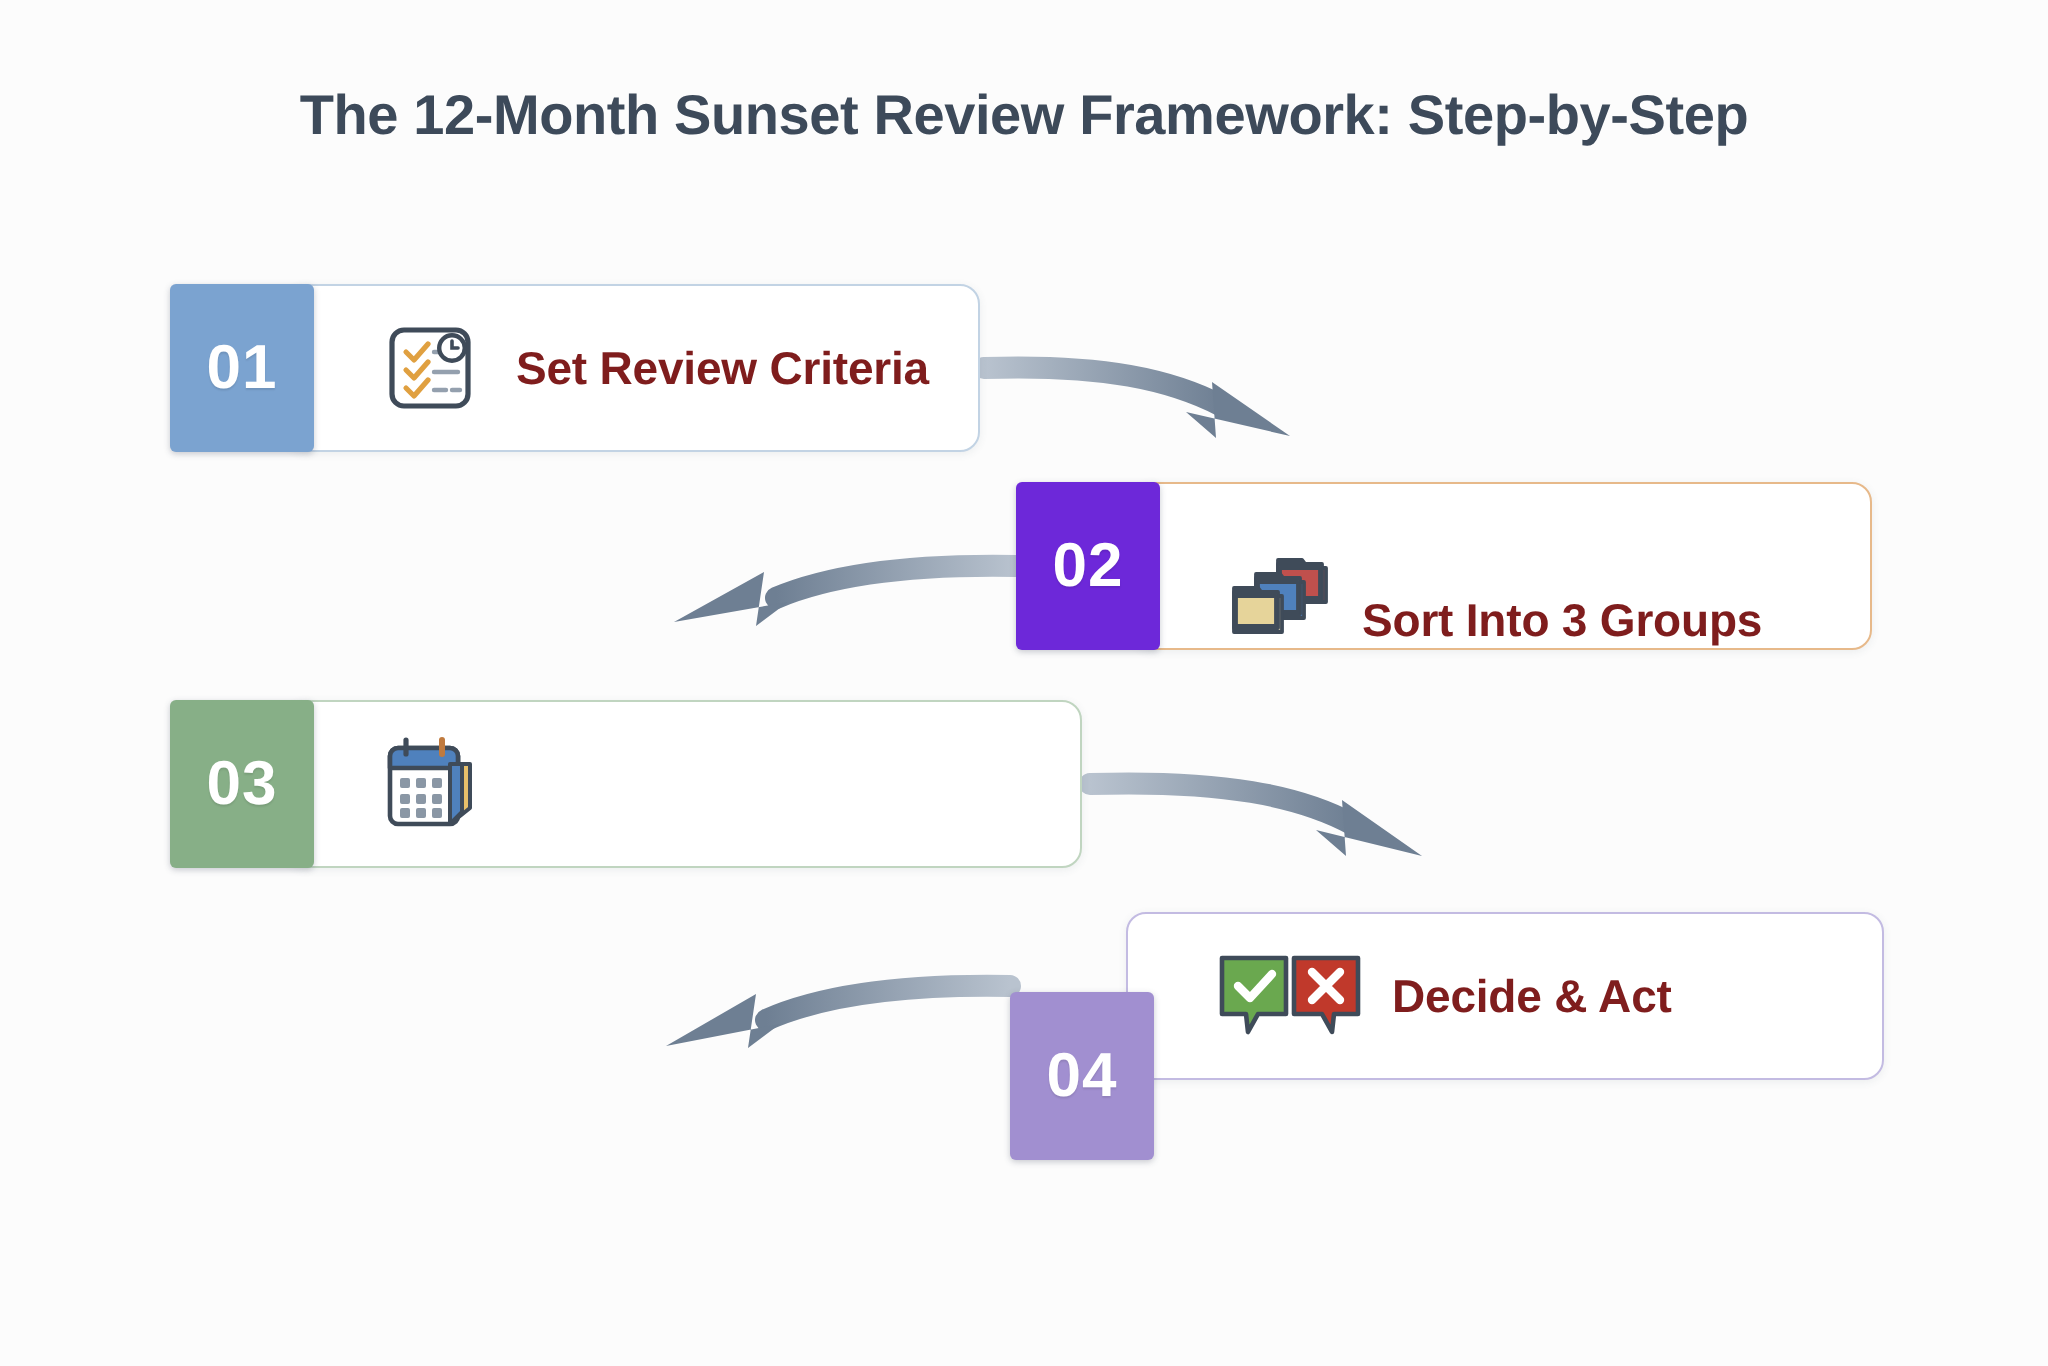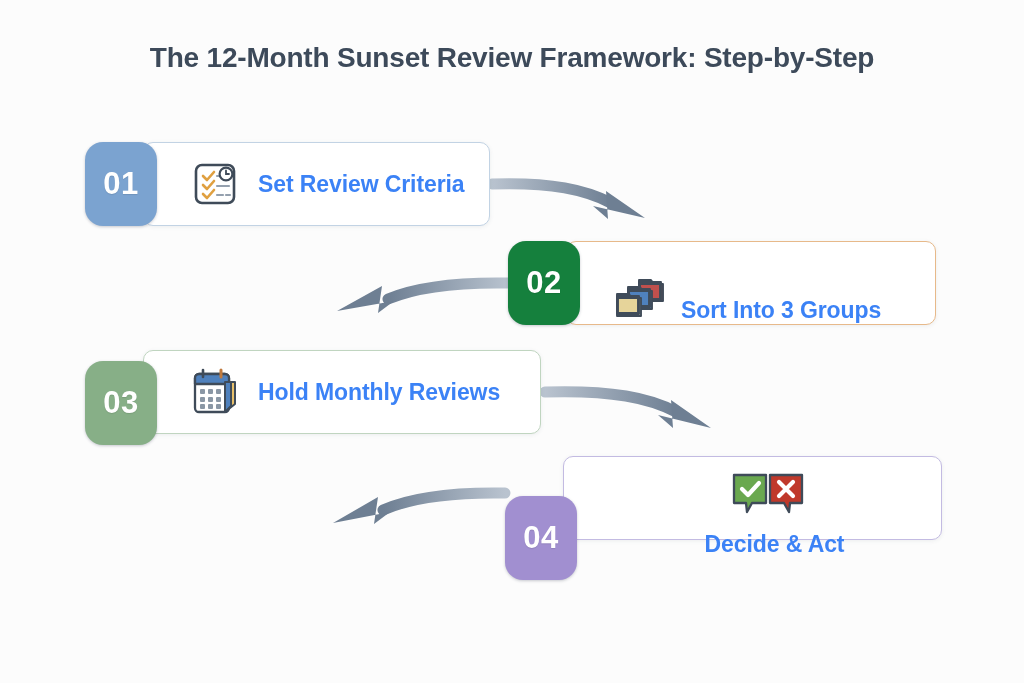--- a/index.html
+++ b/index.html
@@ -24,21 +24,21 @@
 
   
   .arrows{position:absolute;left:0;top:0;width:1024px;height:683px;pointer-events:none;}
 
   
   .step{position:absolute;height:84px;}
 
   .badge{
     position:absolute;left:0;top:0;
     width:72px;height:84px;
-    border-radius:18px;
+    border-radius:3px;
     display:flex;align-items:center;justify-content:center;
     color:#ffffff;
     font-size:31px;font-weight:bold;
     letter-spacing:0.5px;
     box-shadow:0 1px 3px rgba(60,70,90,.28);
     z-index:3;
     text-shadow:0 1px 1px rgba(0,0,0,.10);
   }
 
   .card{
@@ -57,21 +57,21 @@
   .card-icon{
     width:56px;height:56px;
     flex:0 0 56px;
     margin-right:14px;
     display:flex;align-items:center;justify-content:center;
   }
   .card-icon svg{display:block;}
 
   .card-label{
     font-size:23px;font-weight:bold;
-    color:#3b82f6;
+    color:#7f1d1d;
     letter-spacing:-0.1px;
     white-space:nowrap;
   }
 </style>
 </head>
 <body>
 
 <div id="stage">
 
   <div class="title">The 12-Month Sunset Review Framework: Step-by-Step</div>
@@ -142,21 +142,21 @@
             <path d="M15 17 h22 v18 h-22 z" fill="#ffffff"></path>
             <path d="M16 19 h20 v15 h-20 z" fill="#4f81bd"></path>
             <path d="M4 22 h12 l3 4 h9 v18 h-24 z" fill="#e6dcb8"></path>
             <path d="M4 24 h22 v18 h-22 z" fill="#fdfaf0"></path>
             <path d="M5 26 h20 v15 h-20 z" fill="#e6d49a"></path>
           </g>
         </svg>
       </div>
       <div class="card-label">Sort Into 3 Groups</div>
     </div>
-    <div class="badge" style="background:#15803d;">02</div>
+    <div class="badge" style="background:#6d28d9;">02</div>
   </div>
 
   <div class="step" style="left:85px;top:350px;width:456px;">
     <div class="card" style="width:398px;border-color:#c0d5c0;">
       <div class="card-icon">
         <svg width="50" height="48" viewBox="0 0 50 48">
           <path d="M34 14 h10 v22 l-10 8 z" fill="#e8c06a" stroke="#3f4b59" stroke-width="2" stroke-linejoin="round"></path>
           <rect x="4" y="6" width="34" height="38" rx="4" fill="#ffffff" stroke="#3f4b59" stroke-width="2.3"></rect>
           <path d="M4 10 a4 4 0 0 1 4 -4 h26 a4 4 0 0 1 4 4 v6 h-34 z" fill="#4f81bd" stroke="#3f4b59" stroke-width="2.3" stroke-linejoin="round"></path>
           <line x1="12" y1="2" x2="12" y2="9" stroke="#3f4b59" stroke-width="2.6" stroke-linecap="round"></line>
@@ -168,27 +168,26 @@
             <rect x="9" y="29" width="5" height="5" rx="1"></rect>
             <rect x="17" y="29" width="5" height="5" rx="1"></rect>
             <rect x="25" y="29" width="5" height="5" rx="1"></rect>
             <rect x="9" y="36" width="5" height="5" rx="1"></rect>
             <rect x="17" y="36" width="5" height="5" rx="1"></rect>
             <rect x="25" y="36" width="5" height="5" rx="1"></rect>
           </g>
           <path d="M34 14 h6 v24 l-6 6 z" fill="#4f81bd" stroke="#3f4b59" stroke-width="2" stroke-linejoin="round"></path>
         </svg>
       </div>
-      <div class="card-label">Hold Monthly Reviews</div>
-    </div>
-    <div class="badge" style="background:#87af87;margin-top:11px;">03</div>
+    </div>
+    <div class="badge" style="background:#87af87;">03</div>
   </div>
 
   <div class="step" style="left:505px;top:456px;width:437px;">
-    <div class="card" style="width:379px;border-color:#c3bbe2;flex-direction:column;">
+    <div class="card" style="width:379px;border-color:#c3bbe2;">
       <div class="card-icon" style="width:74px;flex:0 0 74px;">
         <svg width="74" height="46" viewBox="0 0 74 46">
           <g stroke="#3f4b59" stroke-width="2.3" stroke-linejoin="round">
             <path d="M3 4 h32 v28 h-14 l-5 9 l-1 -9 h-12 z" fill="#6aa84f"></path>
             <path d="M39 4 h32 v28 h-12 l-1 9 l-5 -9 h-14 z" fill="#c0392b"></path>
           </g>
           <path d="M11 18 l6 6 l11 -12" fill="none" stroke="#ffffff" stroke-width="4.2" stroke-linecap="round" stroke-linejoin="round"></path>
           <path d="M48 11 l14 14 M62 11 l-14 14" fill="none" stroke="#ffffff" stroke-width="4.2" stroke-linecap="round"></path>
         </svg>
       </div>

